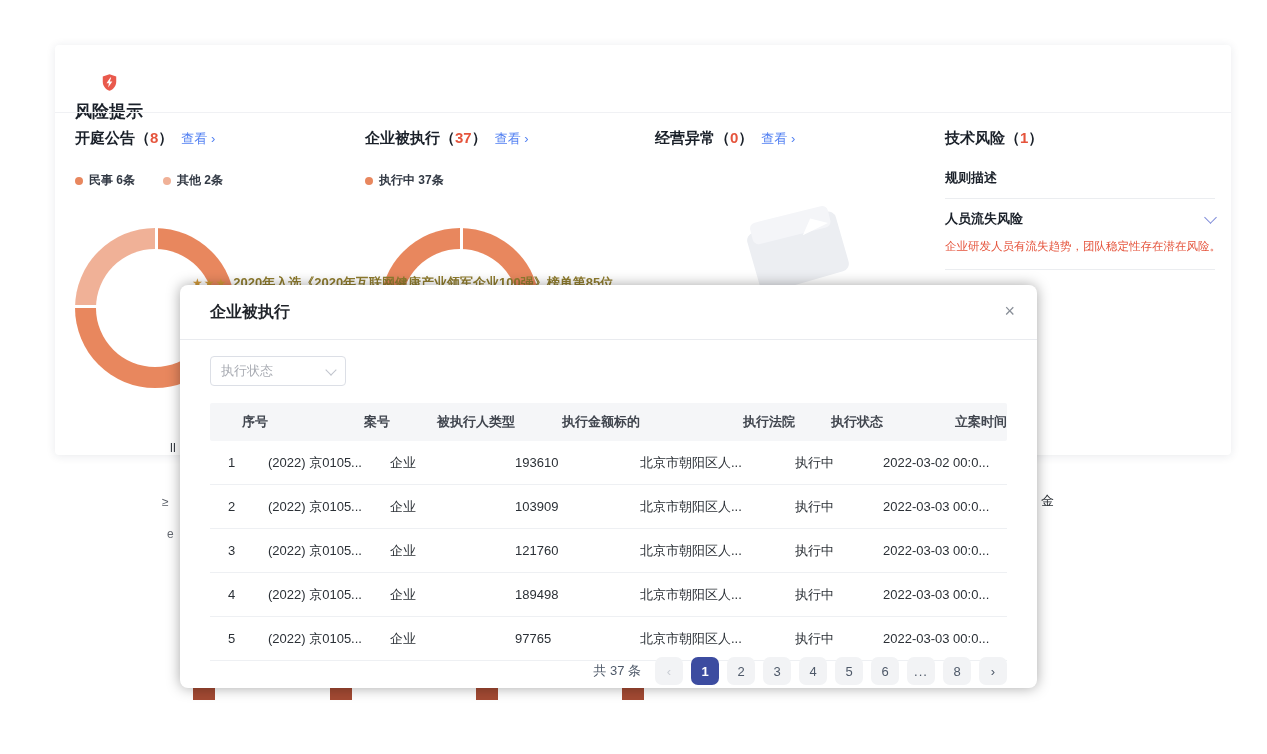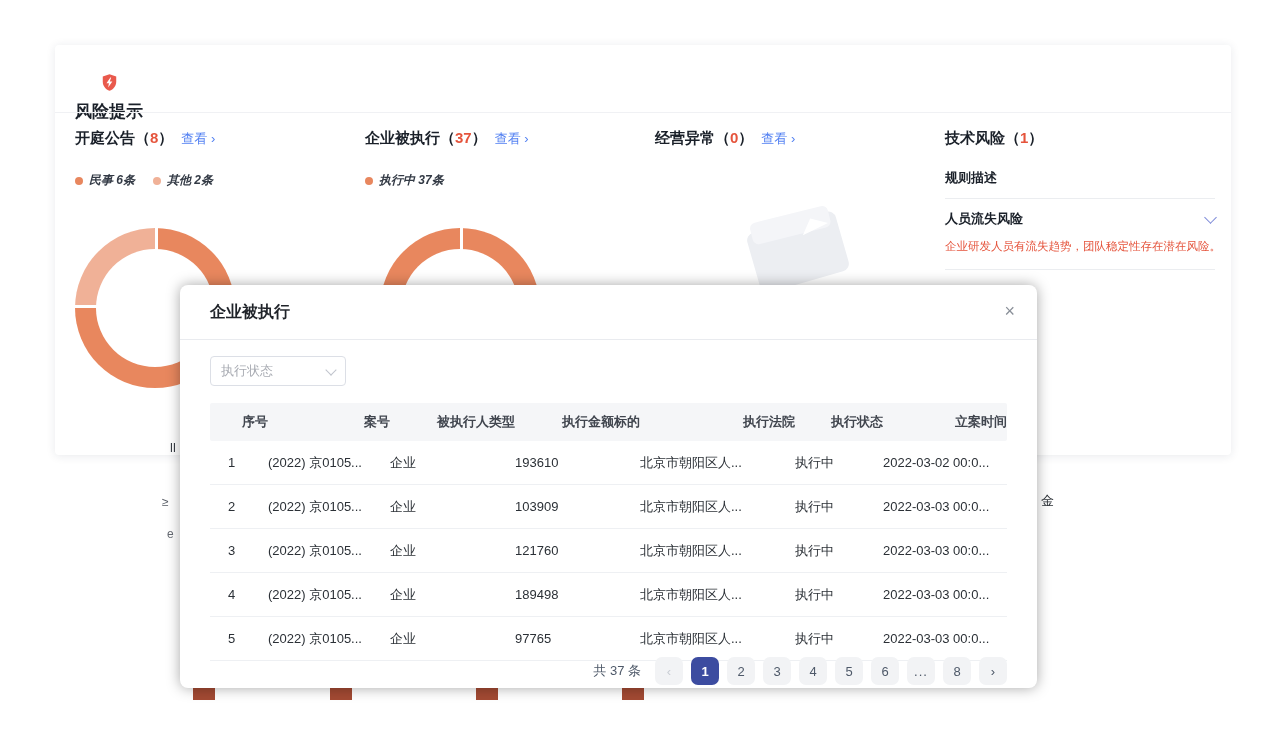--- a/index.html
+++ b/index.html
@@ -12,21 +12,21 @@
   .card-header{position:absolute;left:20px;top:28px;display:flex;align-items:center;gap:8px;flex-direction:column;}
   .shield{width:19px;height:19px;display:block;}
   .card-title{font-size:17px;font-weight:700;color:#1A2029;}
   .card-divider{position:absolute;left:0;top:67px;width:100%;height:1px;background:#F0F1F4;}
 
   .section{position:absolute;top:84px;}
   .s0{left:20px}.s1{left:310px}.s2{left:600px}.s3{left:890px;width:288px;}
   .sec-title-row{display:flex;align-items:baseline;font-size:15px;font-weight:700;color:#1A2029;}
   .sec-count{color:#E5543C;}
   .view-link{margin-left:8px;font-size:13px;font-weight:400;color:#5381F2;cursor:pointer;text-decoration:none;}
-  .legend{display:flex;gap:18px;margin-top:24px;font-style:italic;}
+  .legend{display:flex;gap:28px;margin-top:24px;}
   .legend-item{display:flex;align-items:center;font-size:12px;color:#333A45;font-weight:600;}
   .legend-item .dot{width:8px;height:8px;border-radius:50%;margin-right:6px;}
 
   .rule-heading{margin-top:21px;font-size:13px;font-weight:700;color:#1A2029;}
   .rule-divider{margin-top:11px;height:1px;background:#EBEDF0;width:270px;}
   .risk-row{margin-top:11px;display:flex;justify-content:space-between;align-items:center;width:270px;
             font-size:13px;font-weight:700;color:#1A2029;cursor:pointer;}
   .chevron-down{width:8px;height:8px;border-right:1.6px solid #7C89D8;border-bottom:1.6px solid #7C89D8;
                 transform:rotate(45deg);margin-top:-4px;}
   .risk-desc{margin-top:11px;font-size:11.5px;color:#E5543C;white-space:nowrap;}
@@ -164,20 +164,23 @@
       <div class="risk-desc">企业研发人员有流失趋势，团队稳定性存在潜在风险。</div>
       <div class="rule-divider2"></div>
     </div>
 
     <div class="donut d0" style="background: conic-gradient(rgb(255, 255, 255) 0deg, rgb(255, 255, 255) 2.5deg, rgb(232, 135, 94) 2.5deg, rgb(232, 135, 94) 270deg, rgb(255, 255, 255) 270deg, rgb(255, 255, 255) 272.5deg, rgb(240, 177, 151) 272.5deg, rgb(240, 177, 151) 360deg);"></div>
     <div class="donut d1" style="background: conic-gradient(rgb(255, 255, 255) 0deg, rgb(255, 255, 255) 2.5deg, rgb(232, 135, 94) 2.5deg, rgb(232, 135, 94) 360deg);"></div>
 
     <div class="empty-box"></div>
   </div>
 
+  <div class="honor h0">
+    <span class="stars">★★★</span><span>2020年入选《2020年互联网健康产业领军企业100强》榜单第85位</span>
+  </div>
   <span class="fragment f0">ll</span>
   <span class="fragment f1">≥</span>
   <span class="fragment f2">e</span>
   <span class="fragment f3">金</span>
   <div class="bar-sliver b0"></div>
   <div class="bar-sliver b1"></div>
   <div class="bar-sliver b2"></div>
   <div class="bar-sliver b3"></div>
 
   <div class="modal">

